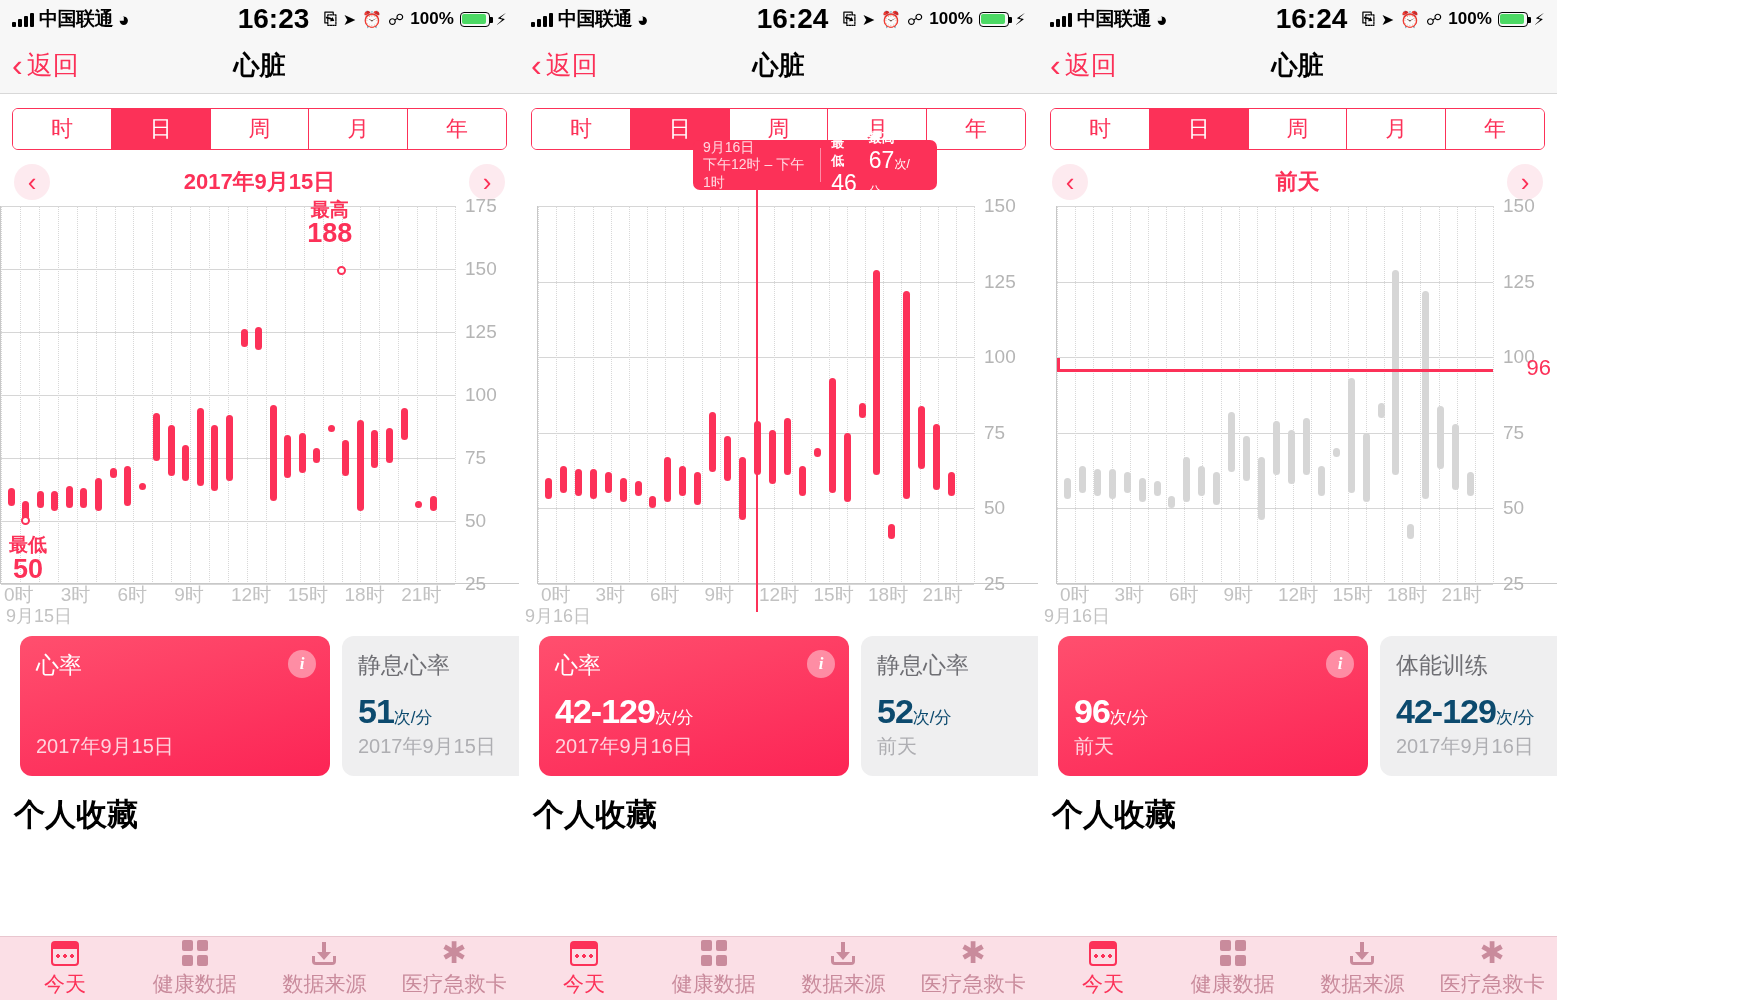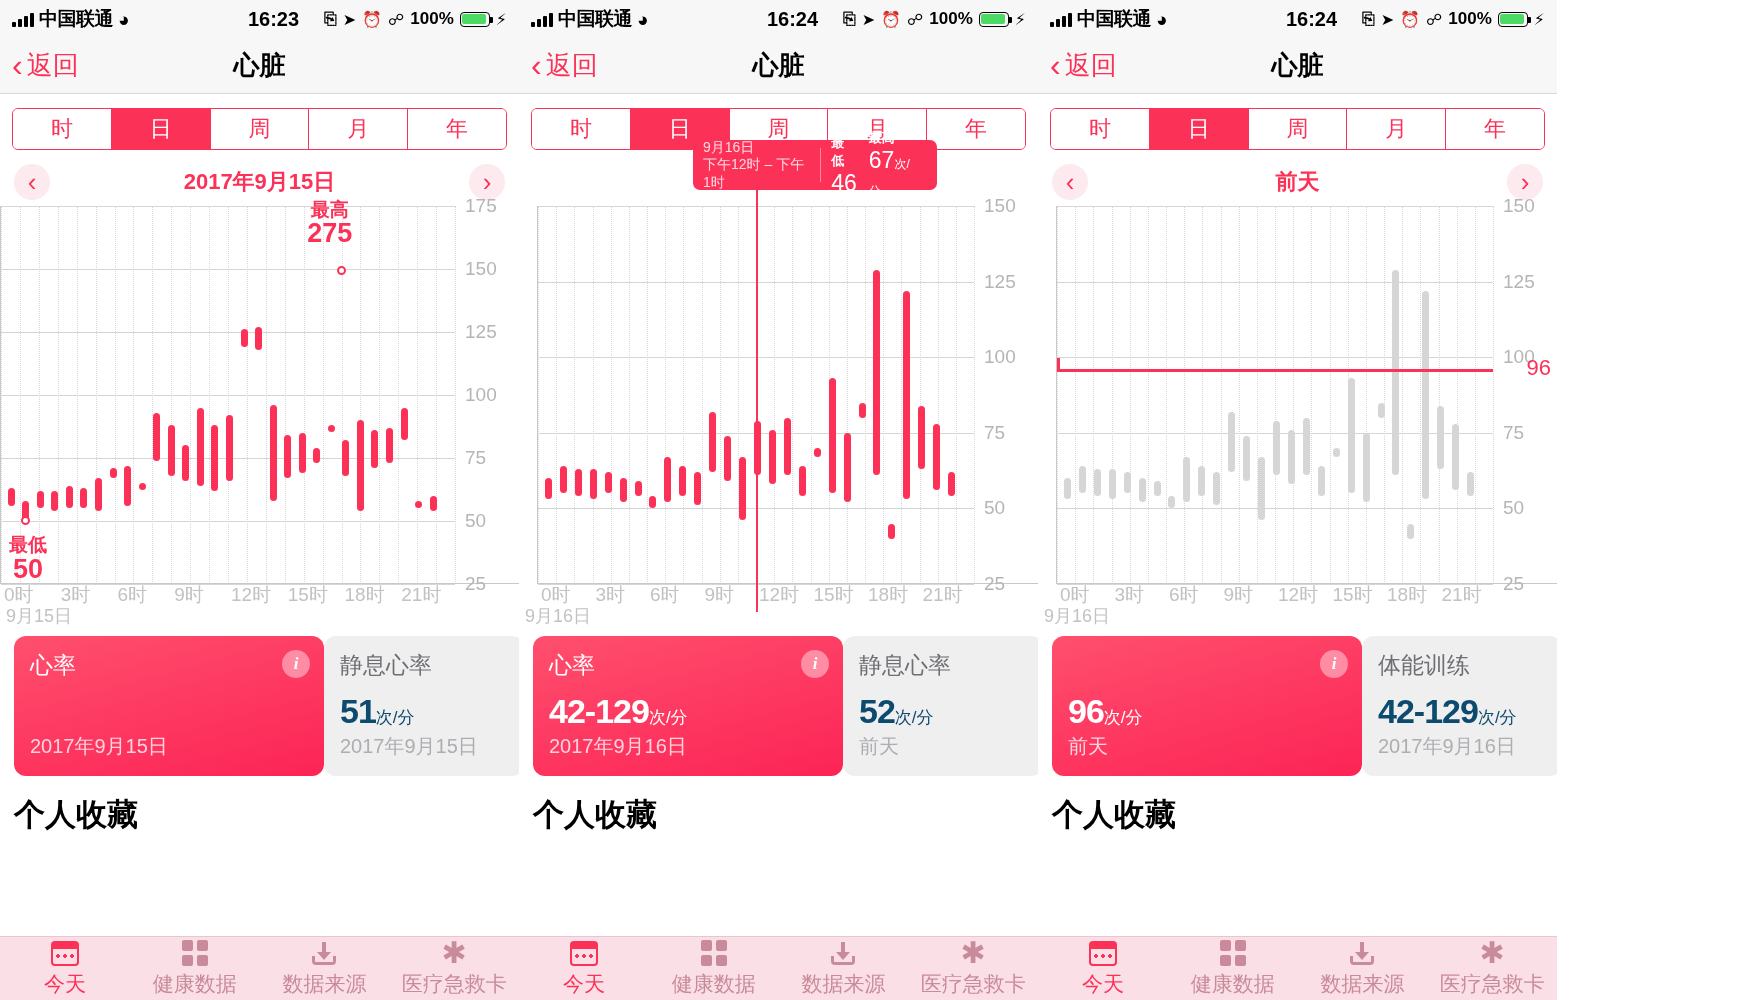--- a/index.html
+++ b/index.html
@@ -25,21 +25,21 @@
   }
   .sb-left { display: flex; align-items: center; gap: 5px; }
   .sig { display: flex; align-items: flex-end; gap: 2px; height: 15px; }
   .sig i { width: 4px; background: #000; border-radius: 1px; display: block; }
   .sig i:nth-child(1){height:5px}.sig i:nth-child(2){height:8px}
   .sig i:nth-child(3){height:11px}.sig i:nth-child(4){height:14px}
   .carrier { font-size: 19px; font-weight: 600; letter-spacing: -.5px; }
   .wifi { font-size: 19px; line-height: 1; }
   .sb-time {
     position: absolute; left: 0; right: 0; text-align: center;
-    font-size: 20px; font-weight: 600; pointer-events: none; padding-left: 28px;
+    font-size: 28px; font-weight: 600; pointer-events: none; padding-left: 28px;
   }
   .sb-right {
     margin-left: auto; display: flex; align-items: center; gap: 6px;
     font-size: 17px; font-weight: 600;
   }
   .sb-right .ic { font-size: 16px; }
   .batt {
     width: 30px; height: 15px; border: 1.6px solid #000; border-radius: 4px;
     position: relative; display: inline-block;
   }
@@ -141,21 +141,21 @@
   .marker-line {
     position:absolute; width:2px; background:#fc3158; z-index:4;
   }
   .avg-line { position:absolute; height:3px; background:#fc3158; z-index:4; }
   .avg-cap { position:absolute; width:3px; background:#fc3158; z-index:4; }
   .avg-val {
     position:absolute; font-size:22px; color:#fc3158; font-weight:500;
   }
 
   
-  .cards { display:flex; padding: 10px 14px 0 14px; align-items:flex-start; }
+  .cards { display:flex; gap:12px; padding: 10px 14px 0 20px; align-items:flex-start; }
   .card {
     border-radius:12px; padding:14px 16px 16px 16px; position:relative;
     height: 140px; display:flex; flex-direction:column;
   }
   .card.primary {
     background: linear-gradient(165deg,#ff4f6e 0%, #fc2455 100%);
     color:#fff; flex: 0 0 310px;
   }
   .card.secondary { background:#efeff0; color:#8a8a8e; flex: 0 0 200px; }
   .card .c-title { font-size:23px; font-weight:500; }
@@ -338,21 +338,21 @@
           <div class="bar" style="left: 341.365px; top: 234.36px; height: 35.28px; width: 7px;"></div>
           <div class="bar" style="left: 355.917px; top: 214.2px; height: 90.72px; width: 7px;"></div>
           <div class="bar" style="left: 370.468px; top: 224.28px; height: 37.8px; width: 7px;"></div>
           <div class="bar" style="left: 385.019px; top: 221.76px; height: 35.28px; width: 7px;"></div>
           <div class="bar" style="left: 399.571px; top: 201.6px; height: 32.76px; width: 7px;"></div>
           <div class="bar" style="left: 414.122px; top: 294.84px; height: 7px; width: 7px;"></div>
           <div class="bar" style="left: 428.673px; top: 289.8px; height: 15.12px; width: 7px;"></div>
           <div class="ann-dot" style="left: 336.23px; top: 59.52px;"></div>
           <div class="ann" style="left: 306.23px; top: -6.48px;">
             <div class="t">最高</div>
-            <div class="v">275</div>
+            <div class="v">188</div>
           </div>
           <div class="ann-dot" style="left: 20px; top: 310px;"></div>
           <div class="ann" style="left: 8px; top: 329px;">
             <div class="t">最低</div>
             <div class="v">50</div>
           </div>
         </div>
       <div class="ylabels" id="yl1">
           <span style="top: 0px;">175</span>
           <span style="top: 63px;">150</span>

